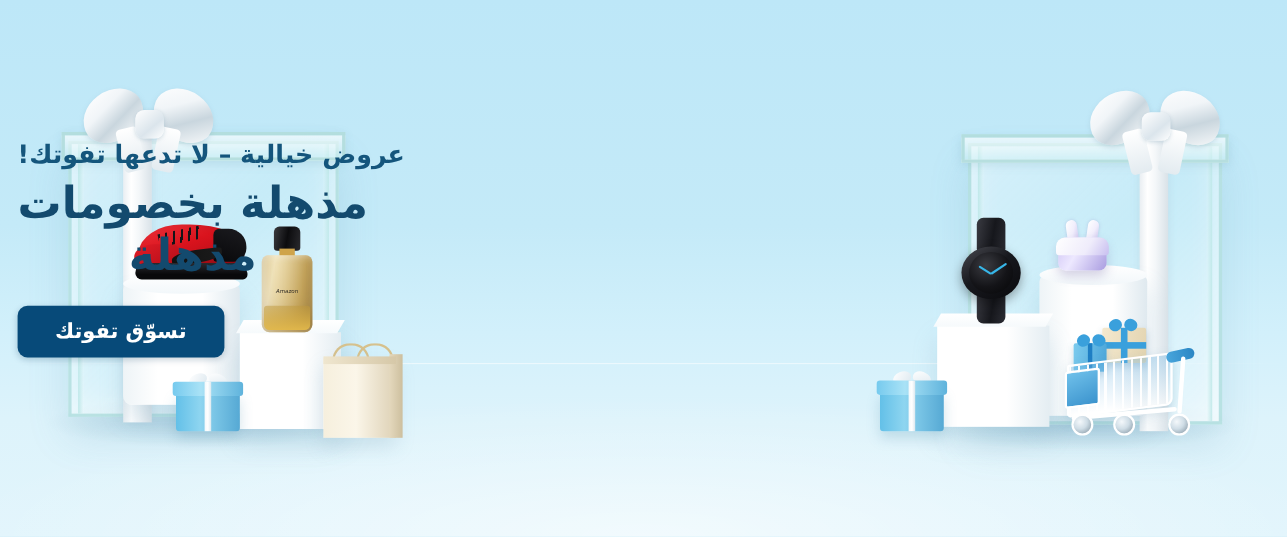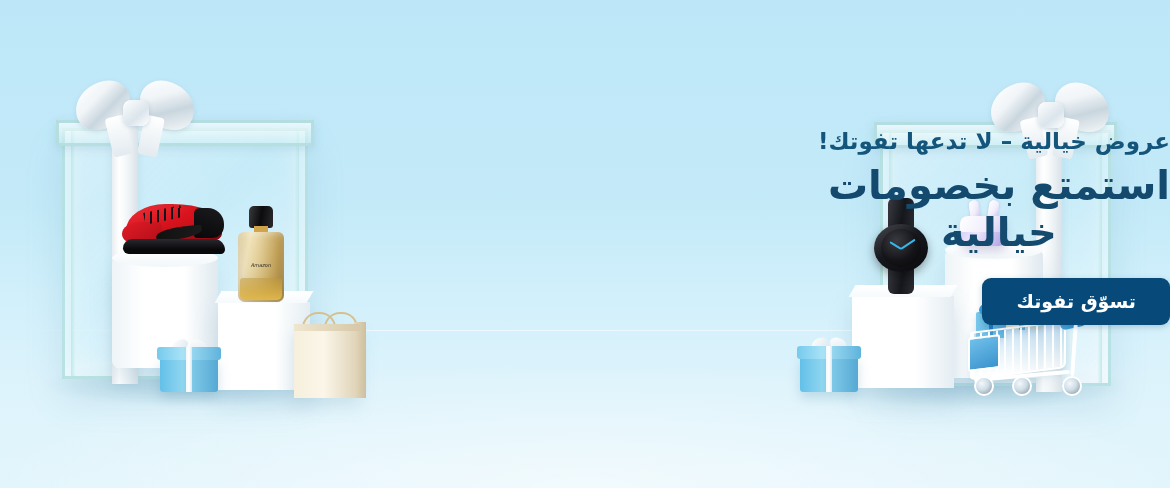--- a/index.html
+++ b/index.html
@@ -18,22 +18,22 @@
     position:absolute;left:0;right:0;bottom:0;height:220px;
     background:radial-gradient(ellipse 900px 180px at 50% 100%,rgba(255,255,255,.55) 0%,rgba(255,255,255,0) 70%);
     pointer-events:none;
   }
   .floor-line{
     position:absolute;left:0;right:0;top:330px;height:1px;
     background:linear-gradient(90deg,rgba(255,255,255,0) 0%,rgba(255,255,255,.55) 25%,rgba(255,255,255,.5) 75%,rgba(255,255,255,0) 100%);
   }
   
   .copy{
-    position:absolute;left:0;right:0;top:128px;
-    display:flex;flex-direction:column;align-items:flex-start;
+    position:absolute;left:0;right:11px;top:128px;
+    display:flex;flex-direction:column;align-items:flex-end;
     text-align:center;z-index:40;margin-left:16px;
   }
   .eyebrow{
     color:#14557c;font-size:23px;font-weight:700;line-height:1.2;
     letter-spacing:0;margin:0 0 6px 0;white-space:nowrap;
   }
   .headline{
     color:#134a6e;font-size:40px;font-weight:800;line-height:1.18;
     margin:0;white-space:nowrap;
   }
@@ -447,19 +447,19 @@
       <span class="axle"></span>
       <span class="wheel w1"></span>
       <span class="wheel w2"></span>
       <span class="wheel w3"></span>
     </div>
   </div>
 
   <div class="copy">
     <p class="eyebrow">عروض خيالية – لا تدعها تفوتك!</p>
     <h1 class="headline">
-      <span>استمتع بخصومات</span>
-      <span class="l2">خيالية</span>
+      <span>مذهلة بخصومات</span>
+      <span class="l2">مذهلة</span>
     </h1>
     <button class="cta" type="button">تسوّق تفوتك</button>
   </div>
 
 </div>
 
 </body></html>

